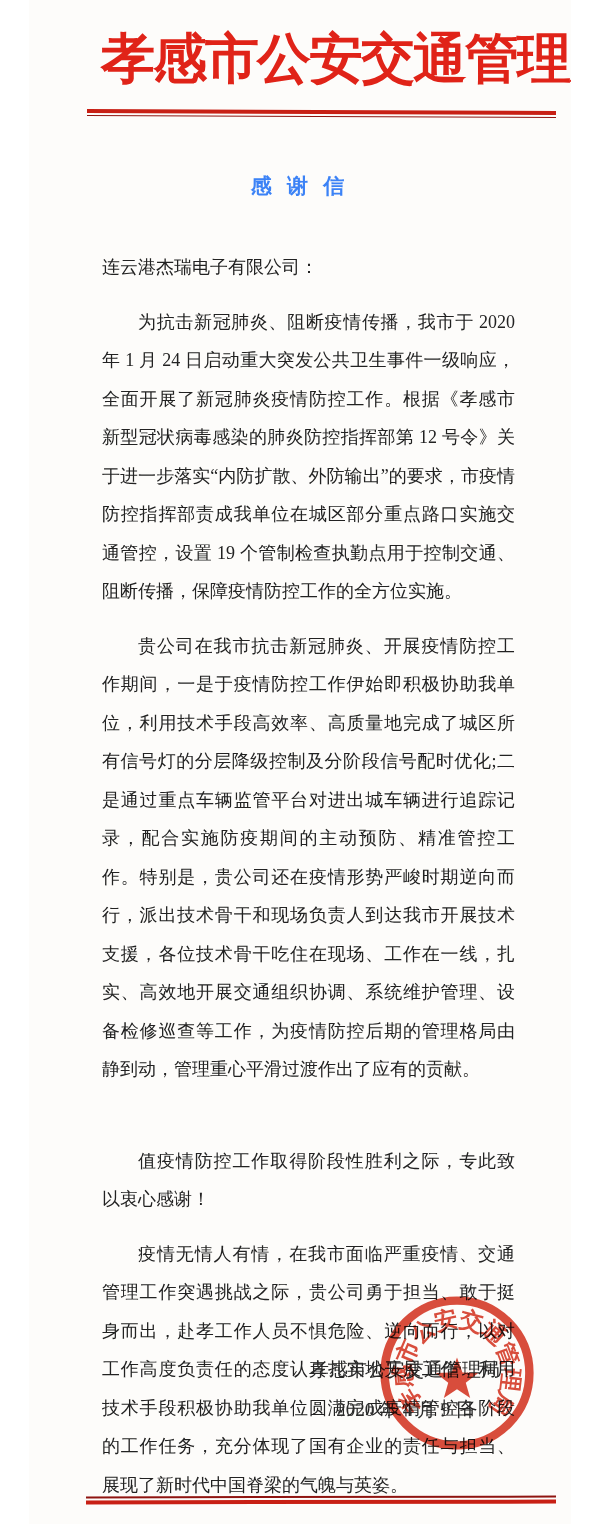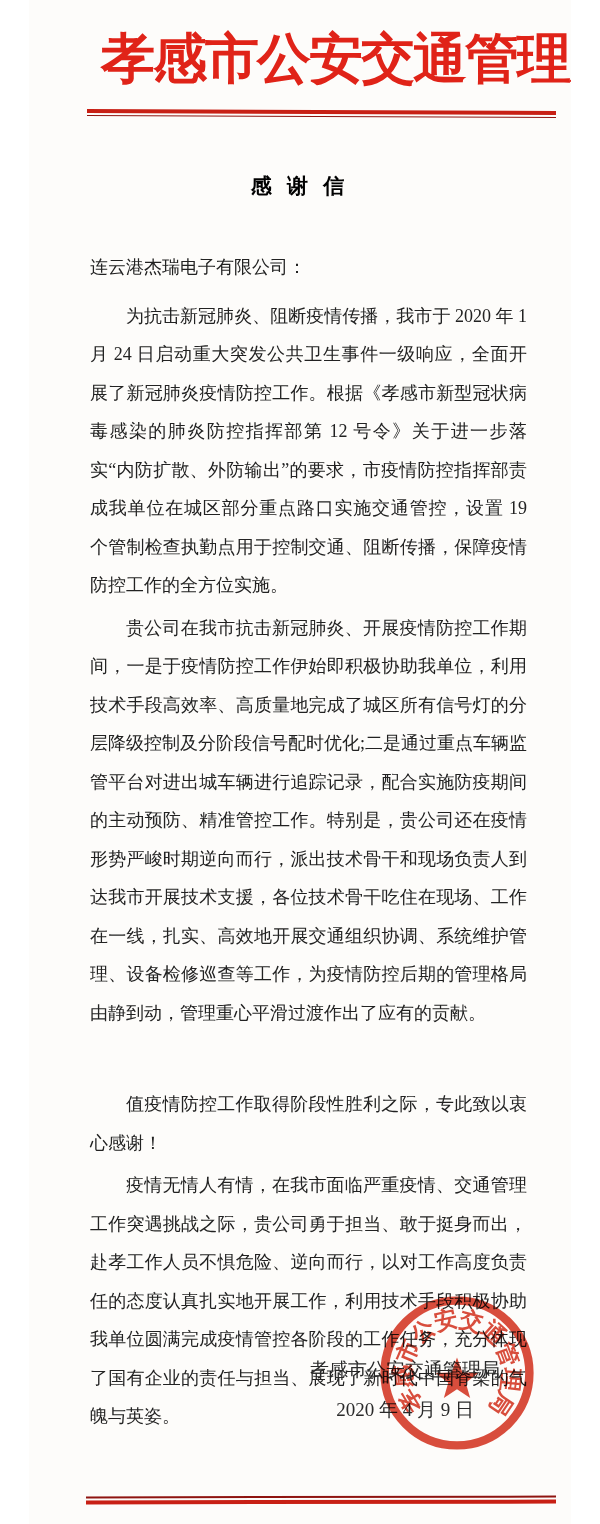--- a/index.html
+++ b/index.html
@@ -35,31 +35,31 @@
   .head-rule .thin  { height:1px; margin-top:2px; background: var(--red-rule-dark, #8f1410); }
 
   
   .letter-title {
     margin: 59px 0 0 0;
     text-align:center;
     font-size:21px;
     line-height:21px;
     font-weight:700;
     letter-spacing:5px;
-    color:#000000;
+    color:#3b82f6;
   }
 
   
   .body {
     margin: 51px 40px 0 57px;
     font-size:18px;
     line-height:38.5px;
     text-align: justify;
   }
-  .body p { margin:4px; }
+  .body p { margin:16px; }
   .salutation { margin-bottom:10px !important; }
   .para { text-indent:2em; }
   .closing { margin-top:53px !important; }
 
   
   .signoff {
     position:absolute;
     top:1350px; right:71px;
     text-align:center;
     font-size:19px;

